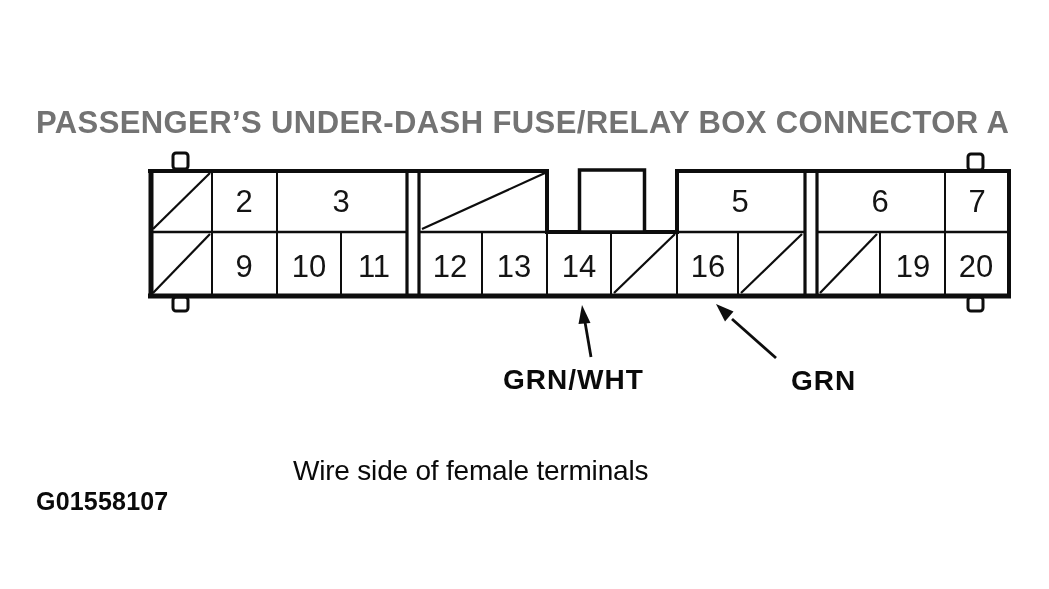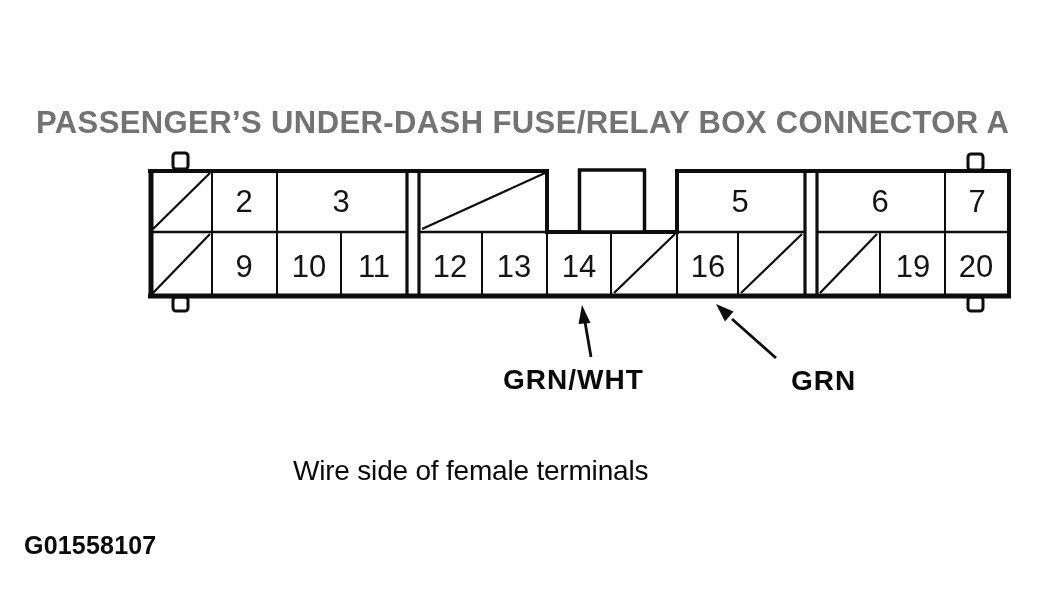--- a/index.html
+++ b/index.html
@@ -56,28 +56,27 @@
     top: 415px;
     font-size: 28px;
     font-weight: 400;
     letter-spacing: -0.2px;
     white-space: nowrap;
     color: #0a0a0a;
     margin-top: 40px;
   }
   .figure-code {
     position: absolute;
-    left: 24px;
+    left: 36px;
     top: 487px;
     font-size: 25px;
     font-weight: 700;
     letter-spacing: 0.2px;
     white-space: nowrap;
     color: #0a0a0a;
-    margin-top: 44px;
   }
 </style>
 </head>
 <body>
 
 <div class="stage">
 
   <div class="diagram-title">PASSENGER’S UNDER-DASH FUSE/RELAY BOX CONNECTOR A</div>
 
   <svg class="connector-svg" viewBox="0 0 1049 589" xmlns="http://www.w3.org/2000/svg">

